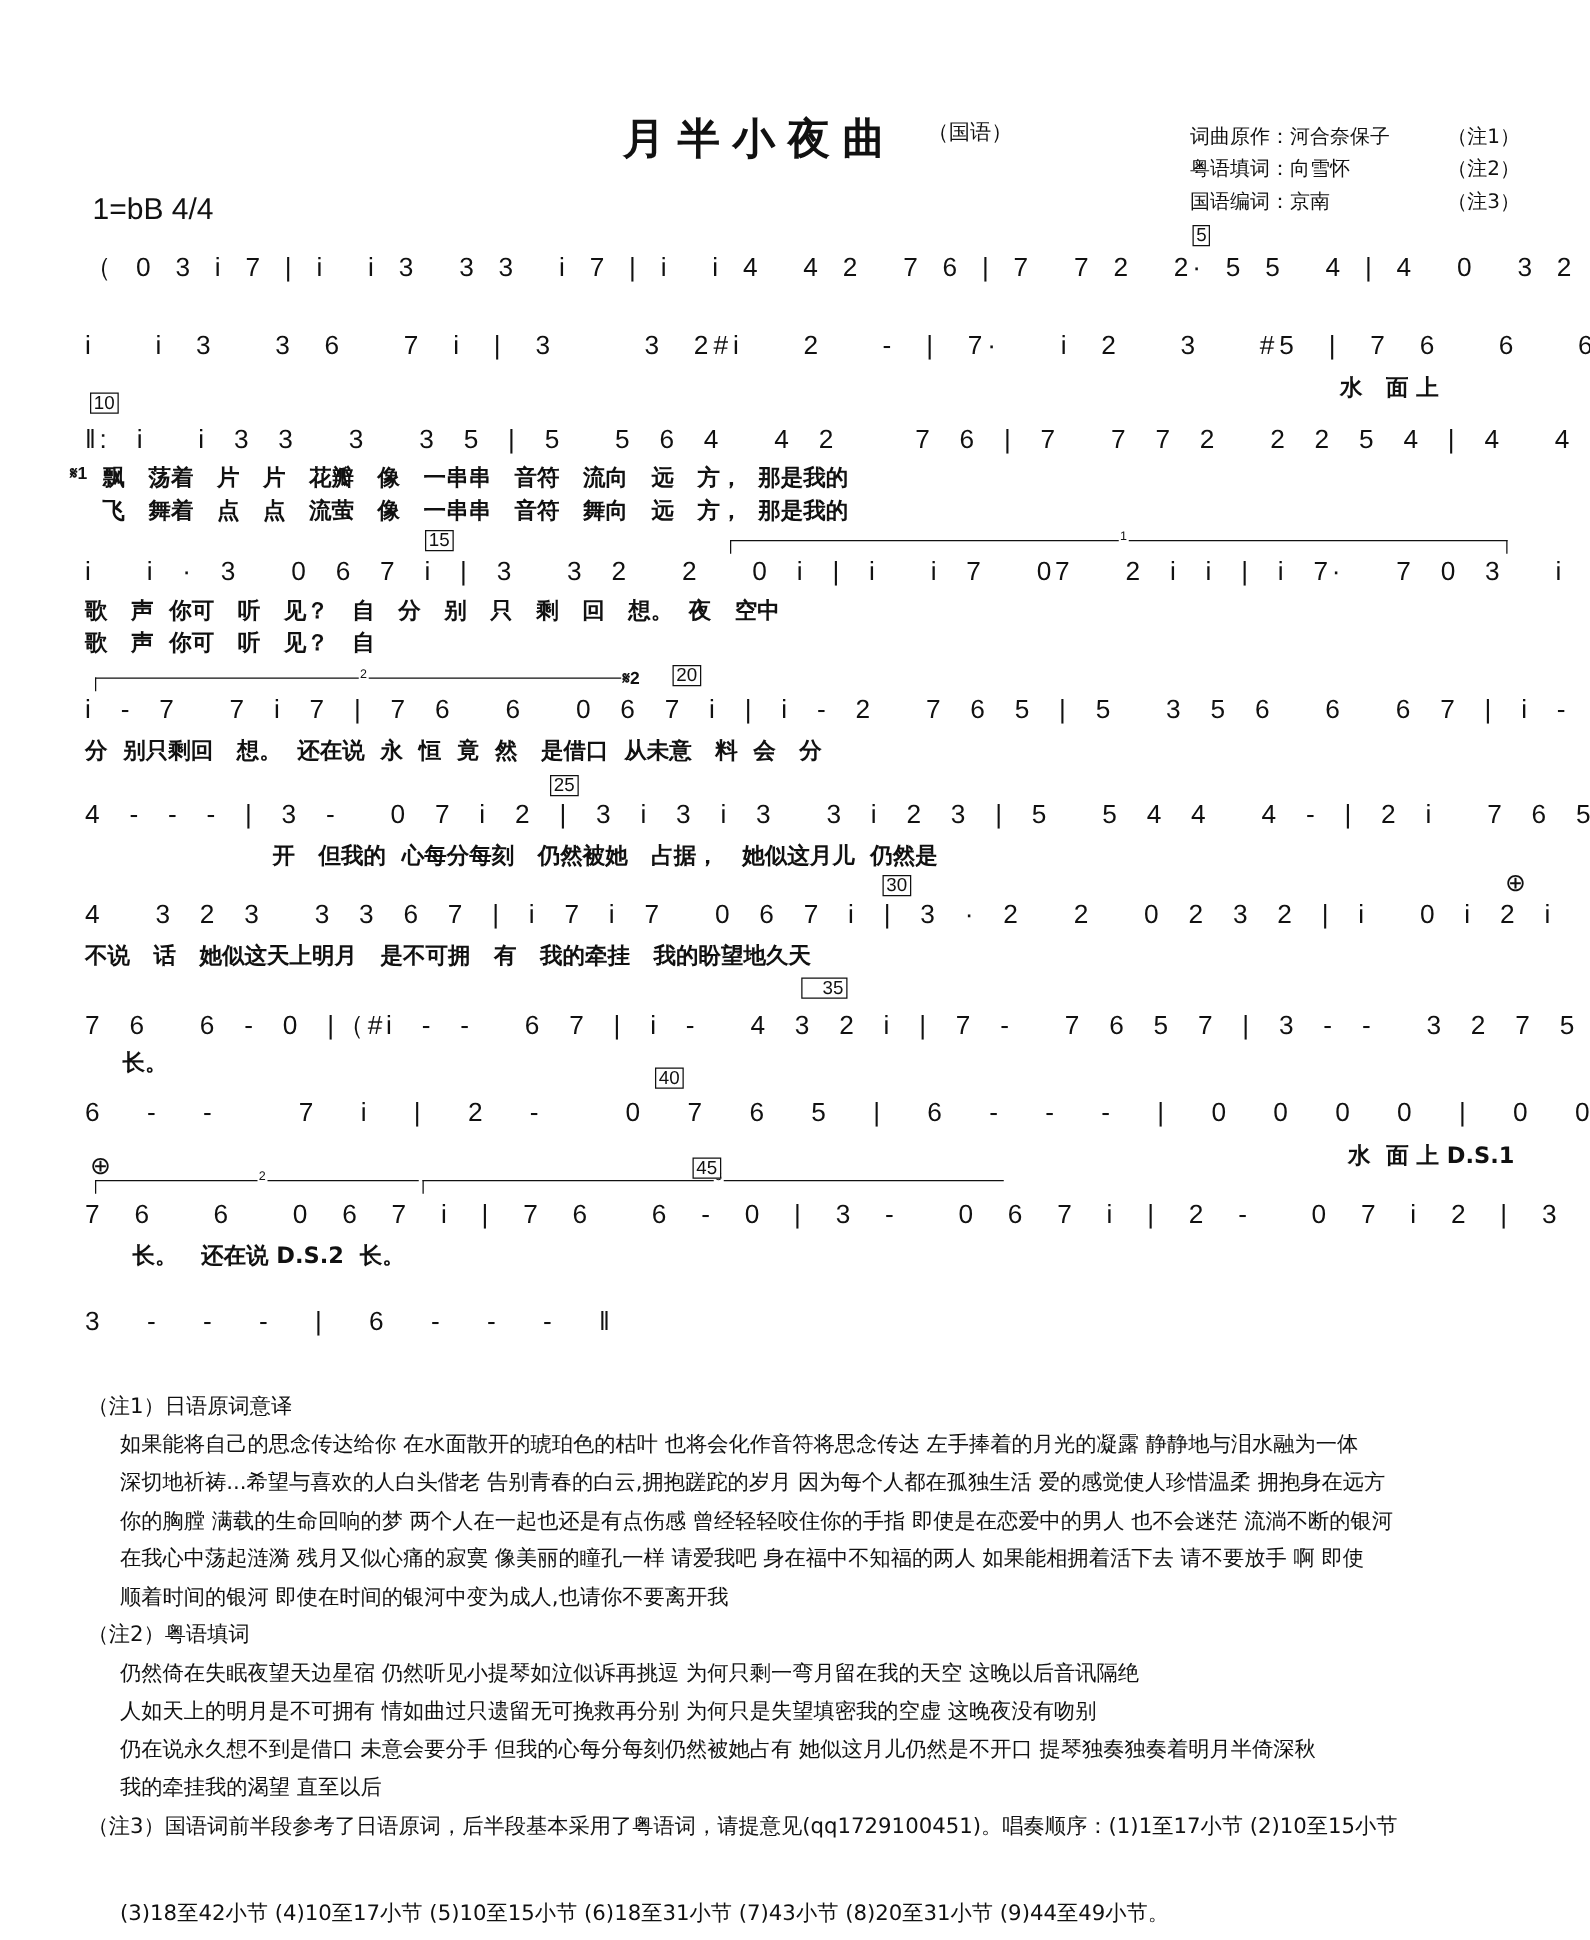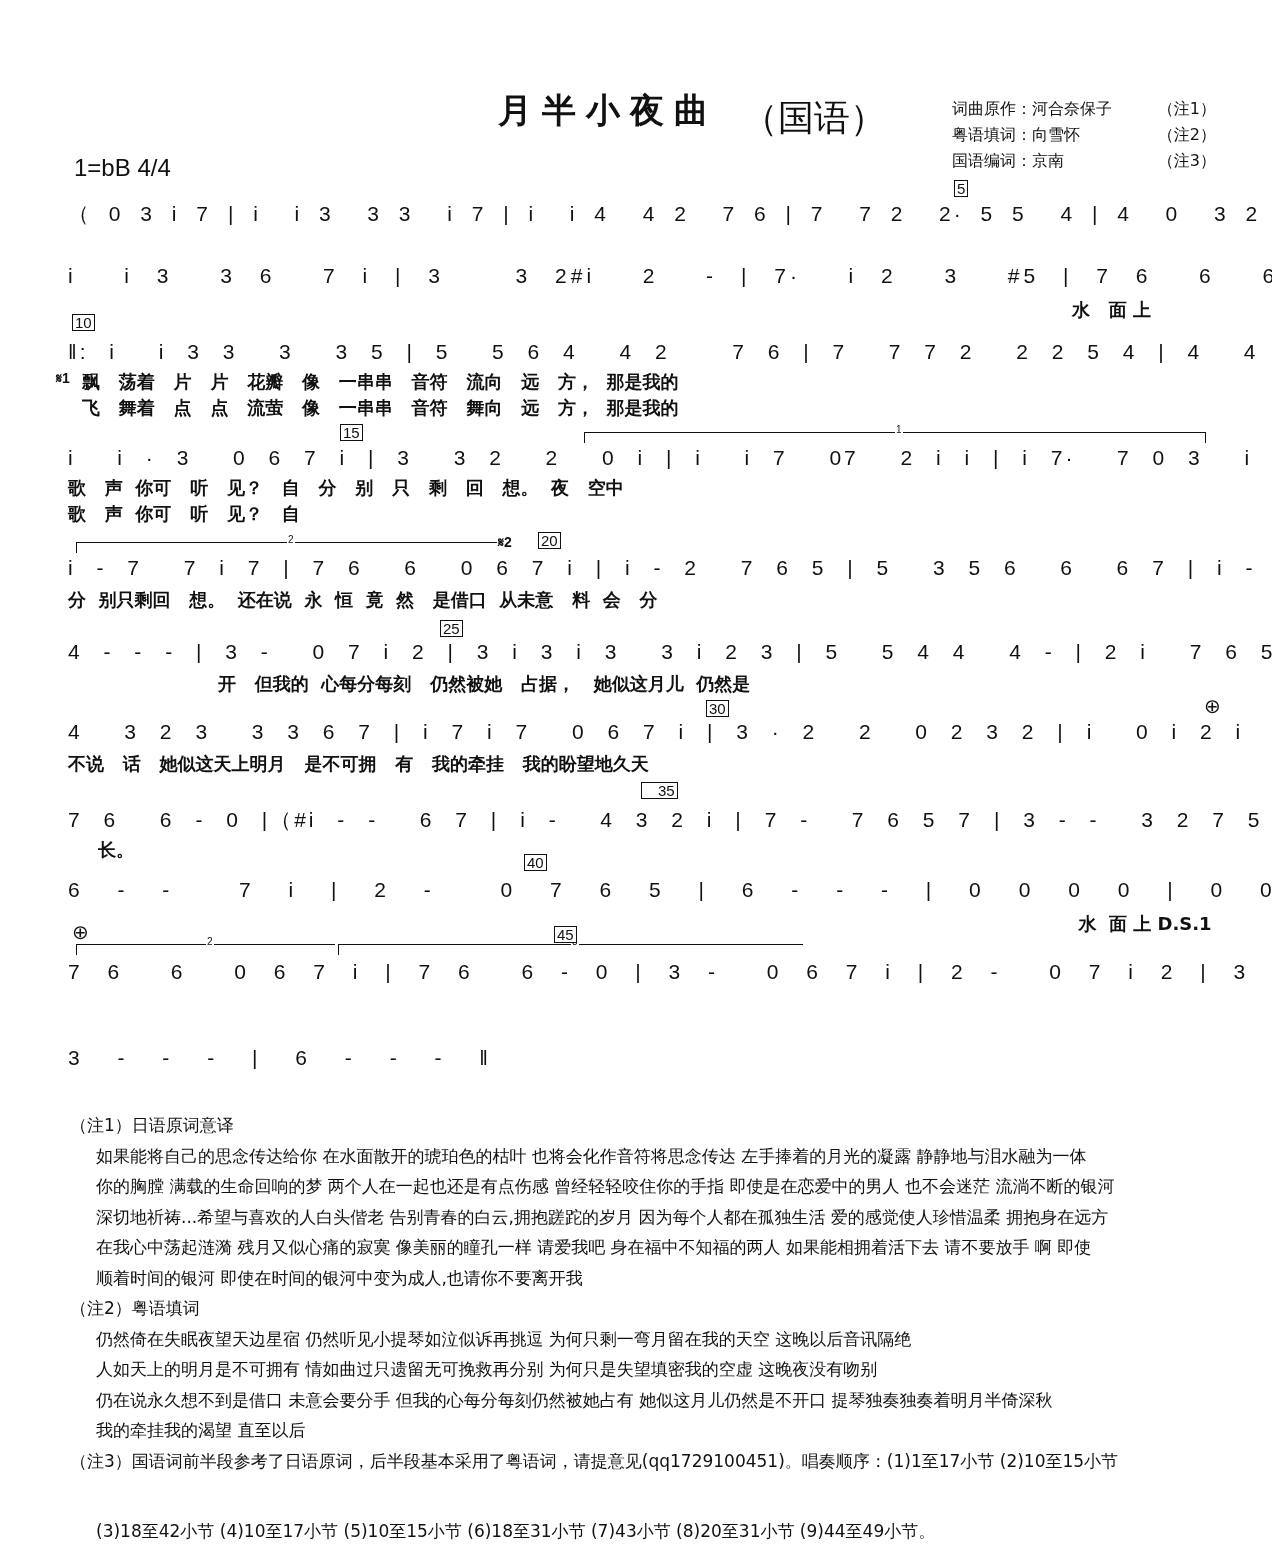--- a/index.html
+++ b/index.html
@@ -1,19 +1,19 @@
 <!DOCTYPE html>
 <html><head>
 <meta charset="utf-8">
 <style>
   html, body { margin:0; padding:0; background:#ffffff; }
   body { width:1272px; height:1552px; position:relative; overflow:hidden; color:#111; font-family:"Liberation Sans", "DejaVu Sans", sans-serif; }
   .abs { position:absolute; }
   .title { left:498px; top:88px; font-size:34px; font-weight:bold; letter-spacing:10px; font-family:"DejaVu Sans", sans-serif; }
-  .title-sub { left:742px; top:94px; font-size:36px; font-family:"DejaVu Sans", sans-serif; }
+  .title-sub { left:742px; top:94px; font-size:17px; font-family:"DejaVu Sans", sans-serif; }
   .credits { left:952px; top:96px; font-size:16px; line-height:26px; font-family:"DejaVu Sans", sans-serif; }
   .credits .row { display:flex; width:264px; justify-content:space-between; }
   .key { left:74px; top:154px; font-size:24px; }
   .sys { position:absolute; left:68px; width:1150px; }
   .lyr { position:relative; height:26px; font-size:18px; font-weight:bold; font-family:"DejaVu Sans", sans-serif; white-space:pre; }
   .mnum { position:absolute; border:1.5px solid #111; font-size:15px; line-height:15px; padding:0 2px; background:#fff; }
   .volta { position:absolute; height:10px; border-top:1.5px solid #111; border-left:1.5px solid #111; font-size:10px; }
   .volta.r { border-right:1.5px solid #111; }
   .volta b { position:absolute; top:-9px; left:50%; font-weight:normal; background:#fff; padding:0 1px; }
   .notesline { font-size:21px; font-family:"Liberation Sans", sans-serif; letter-spacing:0; }
@@ -113,31 +113,32 @@
 <div class="sys" style="top:960px;">
   <span class="abs" style="left:4px; top:-40px; font-size:20px;">⊕</span>
   <div class="volta" style="left:8px; top:-16px; width:258px;">
       <b>2</b>
     </div>
   <div class="volta" style="left:270px; top:-16px; width:464px;">
       <b>3</b>
     </div>
   <div class="mnum" style="left:486px; top:-34px;">45</div>
   <div class="notesline" style="white-space:pre; word-spacing:14px; letter-spacing:4px;">7 6  6  0 6 7 i | 7 6  6 - 0 | 3 -  0 6 7 i | 2 -  0 7 i 2 | 3 - - - |</div>
+  <div class="lyr" style="margin-top:8px; padding-left:38px;">长。   还在说 D.S.2  长。</div>
 </div>
 
 <div class="sys" style="top:1046px;">
   <div class="notesline" style="white-space:pre; word-spacing:20px; letter-spacing:6px;">3 - - - | 6 - - - ‖</div>
 </div>
 
 <div class="footnotes">
   <div class="hd">（注1）日语原词意译</div>
   <div class="ln">如果能将自己的思念传达给你 在水面散开的琥珀色的枯叶 也将会化作音符将思念传达 左手捧着的月光的凝露 静静地与泪水融为一体</div>
+  <div class="ln">深切地祈祷...希望与喜欢的人白头偕老 告别青春的白云,拥抱蹉跎的岁月 因为每个人都在孤独生活 爱的感觉使人珍惜温柔 拥抱身在远方</div>
   <div class="ln">你的胸膛 满载的生命回响的梦 两个人在一起也还是有点伤感 曾经轻轻咬住你的手指 即使是在恋爱中的男人 也不会迷茫 流淌不断的银河</div>
-  <div class="ln">深切地祈祷...希望与喜欢的人白头偕老 告别青春的白云,拥抱蹉跎的岁月 因为每个人都在孤独生活 爱的感觉使人珍惜温柔 拥抱身在远方</div>
   <div class="ln">在我心中荡起涟漪 残月又似心痛的寂寞 像美丽的瞳孔一样 请爱我吧 身在福中不知福的两人 如果能相拥着活下去 请不要放手 啊 即使</div>
   <div class="ln">顺着时间的银河 即使在时间的银河中变为成人,也请你不要离开我</div>
   <div class="hd">（注2）粤语填词</div>
   <div class="ln">仍然倚在失眠夜望天边星宿 仍然听见小提琴如泣似诉再挑逗 为何只剩一弯月留在我的天空 这晚以后音讯隔绝</div>
   <div class="ln">人如天上的明月是不可拥有 情如曲过只遗留无可挽救再分别 为何只是失望填密我的空虚    这晚夜没有吻别</div>
   <div class="ln">仍在说永久想不到是借口 未意会要分手 但我的心每分每刻仍然被她占有 她似这月儿仍然是不开口 提琴独奏独奏着明月半倚深秋</div>
   <div class="ln">我的牵挂我的渴望 直至以后</div>
   <div class="hd">（注3）国语词前半段参考了日语原词，后半段基本采用了粤语词，请提意见(qq1729100451)。唱奏顺序：(1)1至17小节 (2)10至15小节</div>
   <div class="ln3">(3)18至42小节 (4)10至17小节 (5)10至15小节 (6)18至31小节 (7)43小节 (8)20至31小节 (9)44至49小节。</div>
 </div>

